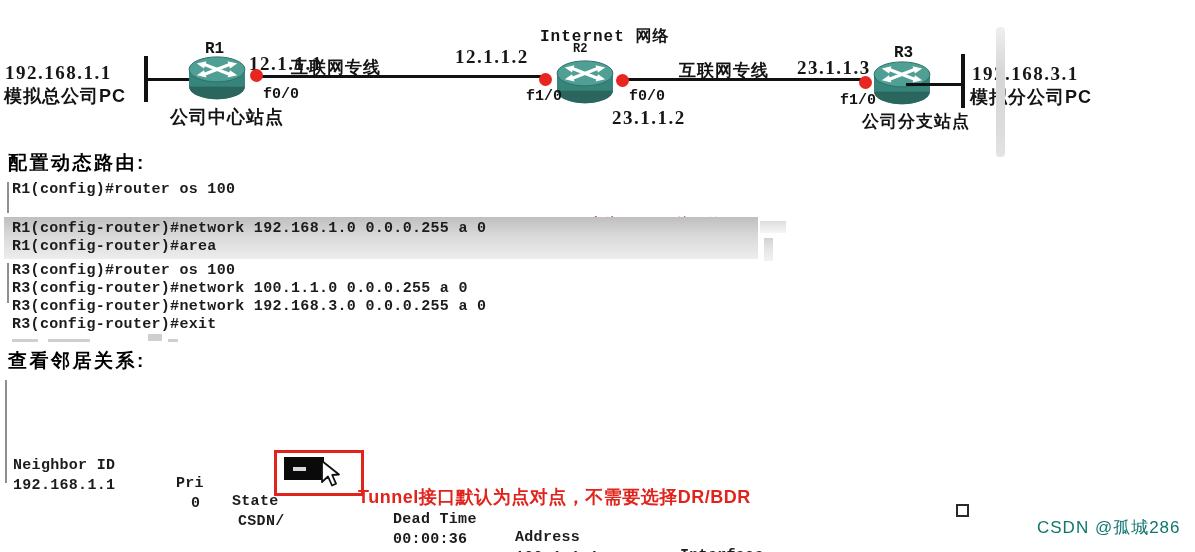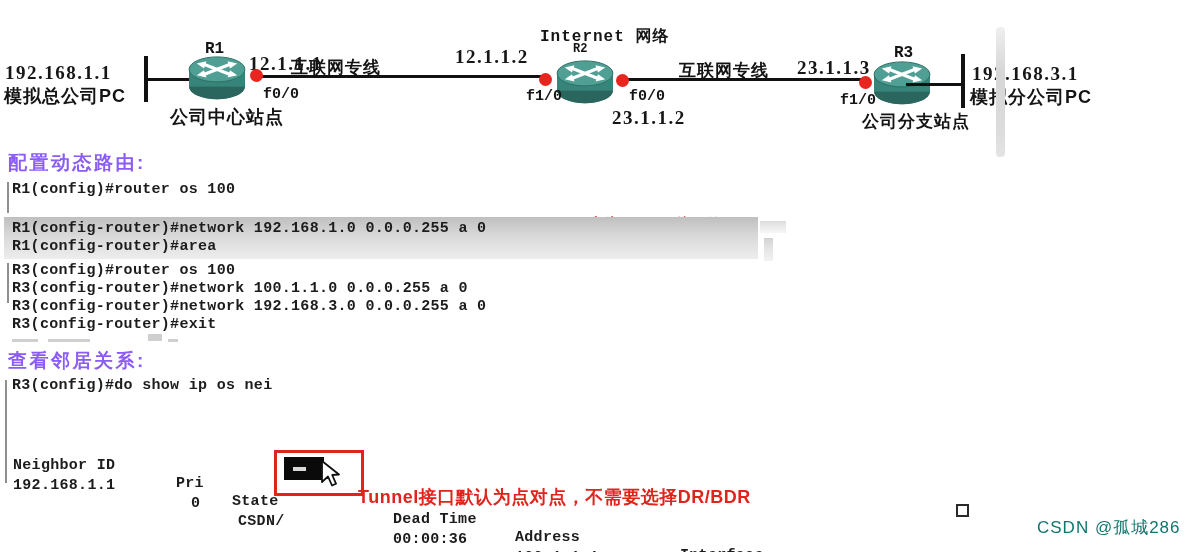--- a/index.html
+++ b/index.html
@@ -7,21 +7,21 @@
           font-family:"Liberation Sans",sans-serif;}
   .abs{position:absolute;}
   
   .ip{font-family:"Liberation Serif","DejaVu Serif",serif;font-weight:bold;font-size:19px;
       color:#161616;letter-spacing:1.5px;white-space:nowrap;}
   .cjk{font-weight:bold;font-size:18px;color:#141414;white-space:nowrap;letter-spacing:1px;text-align:right;}
   .mono{font-family:"Liberation Mono","DejaVu Sans Mono",monospace;font-weight:bold;
         font-size:15px;letter-spacing:.3px;color:#1c1c1c;white-space:pre;line-height:18px;}
   .mono-sm{font-family:"Liberation Mono","DejaVu Sans Mono",monospace;font-weight:bold;
         font-size:15px;color:#151515;white-space:nowrap;}
-  .sec-title{font-weight:bold;font-size:19px;letter-spacing:2.5px;color:#8b5cf6;white-space:nowrap;}
+  .sec-title{font-weight:bold;font-size:19px;letter-spacing:2.5px;color:#000000;white-space:nowrap;}
   .red{color:#e0241c;}
   .comment{margin-left:38px;font-size:15px;}
   .annotation{font-weight:bold;font-size:18px;color:#e0241c;white-space:nowrap;letter-spacing:.5px;}
   .watermark{font-size:17px;color:#0f766e;white-space:nowrap;letter-spacing:1px;}
   
   .hline{position:absolute;background:#111;height:3px;}
   .vline{position:absolute;background:#111;width:4px;}
   .dot{position:absolute;width:13px;height:13px;border-radius:50%;background:#e8251f;}
   .graybar{position:absolute;width:9px;border-radius:4px;
            background:linear-gradient(180deg,#efefef,#d6d6d6 35%,#dcdcdc 80%,#e4e4e4);}
@@ -156,21 +156,20 @@
   <div class="abs mono" style="left:12px;top:316px;">R3(config-router)#exit</div>
 
   <div class="remnant" style="left:12px;top:339px;width:26px;height:3px;"></div>
   <div class="remnant" style="left:48px;top:339px;width:42px;height:3px;"></div>
   <div class="remnant" style="left:148px;top:334px;width:14px;height:7px;"></div>
   <div class="remnant" style="left:168px;top:339px;width:10px;height:3px;"></div>
 
   <div class="abs sec-title" style="left:8px;top:348px;">查看邻居关系:</div>
 
   <div class="lborder" style="left:5px;top:380px;height:103px;"></div>
-  <div class="abs mono" style="left:12px;top:377px;">R3(config)#do show ip os nei</div>
 
   <div class="abs mono" style="left:0;top:439px;width:1195px;height:18px;">
     <span class="abs" style="left:13px;">Neighbor ID</span>
     <span class="abs" style="left:176px;">Pri</span>
     <span class="abs" style="left:232px;text-align:right;">State</span>
     <span class="abs" style="left:393px;">Dead Time</span>
     <span class="abs" style="left:515px;">Address</span>
     <span class="abs" style="left:680px;">Interface</span>
   </div>
 

